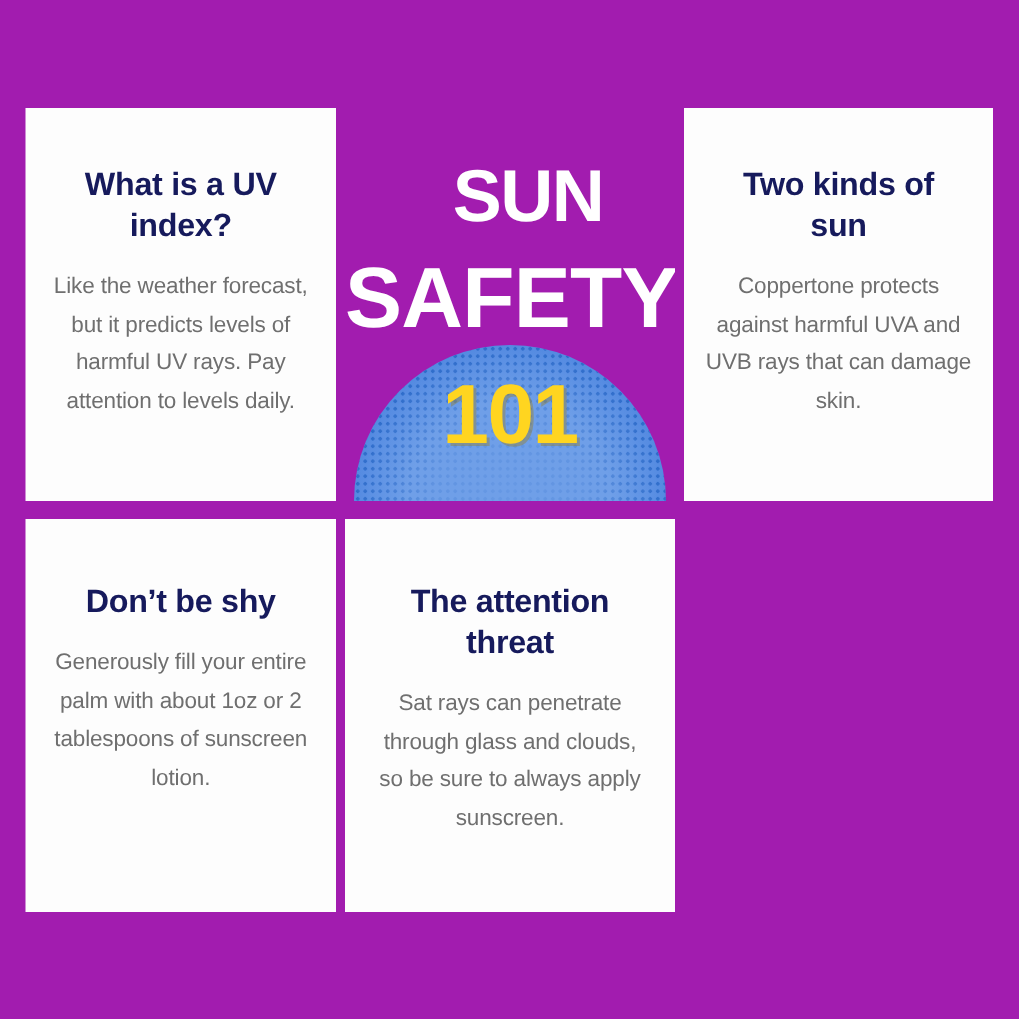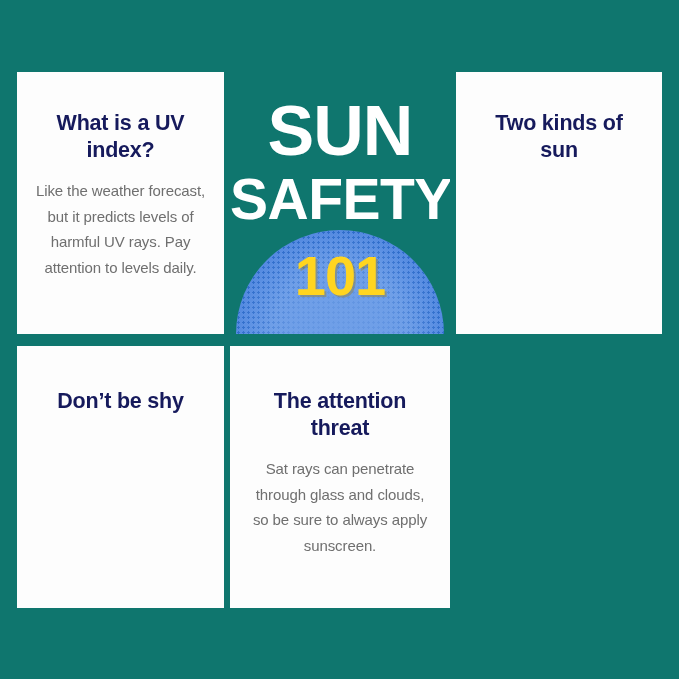--- a/index.html
+++ b/index.html
@@ -12,21 +12,21 @@
     height: 679px;
     overflow: hidden;
     font-family: "Liberation Sans", sans-serif;
     -webkit-font-smoothing: antialiased;
   }
 
   #poster {
     position: relative;
     width: 679px;
     height: 679px;
-    background: #0f766e;
+    background: #a21caf;
     box-sizing: border-box;
     padding-left: 12px;
   }
 
   
   .grid {
     position: absolute;
     left: 17px;
     top: 72px;
     width: 645px;
@@ -134,26 +134,26 @@
     background-size: 5px 5px;
     background-position: 0 0;
     -webkit-mask-image: radial-gradient(circle at 50% 50%, rgba(0,0,0,0.10) 0%, rgba(0,0,0,0.18) 34%, rgba(0,0,0,0.58) 62%, rgba(0,0,0,0.95) 82%, rgba(0,0,0,1) 100%);
     mask-image: radial-gradient(circle at 50% 50%, rgba(0,0,0,0.10) 0%, rgba(0,0,0,0.18) 34%, rgba(0,0,0,0.58) 62%, rgba(0,0,0,0.95) 82%, rgba(0,0,0,1) 100%);
     opacity: 0.95;
   }
 
   .logo-sun {
     position: absolute;
     top: 22px;
-    left: 0;
+    left: 12px;
     width: 220px;
     text-align: center;
     color: #ffffff;
     font-weight: bold;
-    font-size: 70px;
+    font-size: 49px;
     line-height: 74px;
     letter-spacing: -1px;
   }
   .logo-safety {
     position: absolute;
     top: 104px;
     left: 0;
     width: 220px;
     text-align: center;
     color: #ffffff;
@@ -185,24 +185,26 @@
 
     <div class="card top c1">
       <h2 class="card-title">What is a UV index?</h2>
       <p class="card-body">Like the weather forecast, but it predicts levels of harmful UV rays. Pay attention to levels daily.</p>
     </div>
 
     <div></div>
 
     <div class="card top c2">
       <h2 class="card-title">Two kinds of sun</h2>
+      <p class="card-body">Coppertone protects against harmful UVA and UVB rays that can damage skin.</p>
     </div>
 
     <div class="card bottom c3">
       <h2 class="card-title">Don’t be shy</h2>
+      <p class="card-body">Generously fill your entire palm with about 1oz or 2 tablespoons of sunscreen lotion.</p>
     </div>
 
     <div class="card bottom c4">
       <h2 class="card-title">The attention threat</h2>
       <p class="card-body">Sat rays can penetrate through glass and clouds, so be sure to always apply sunscreen.</p>
     </div>
 
 
   </div>
 

